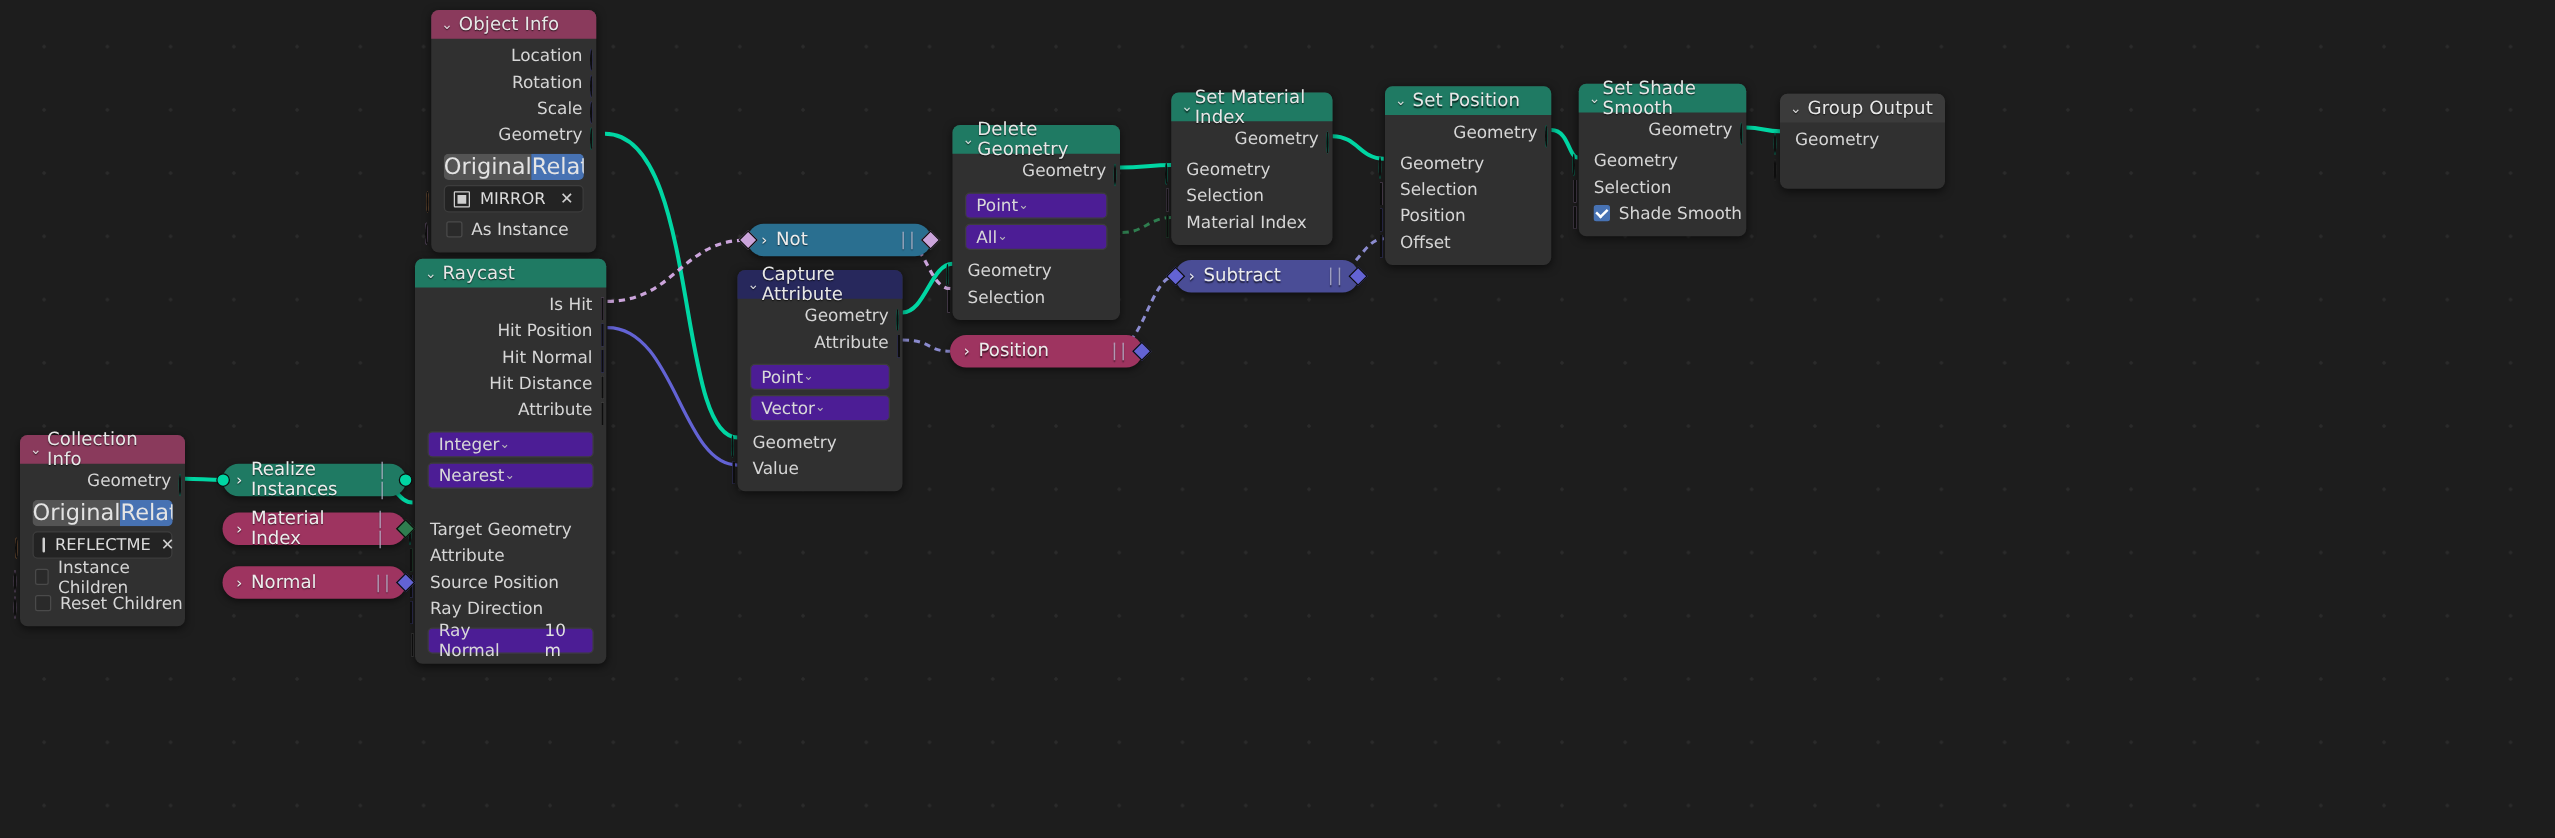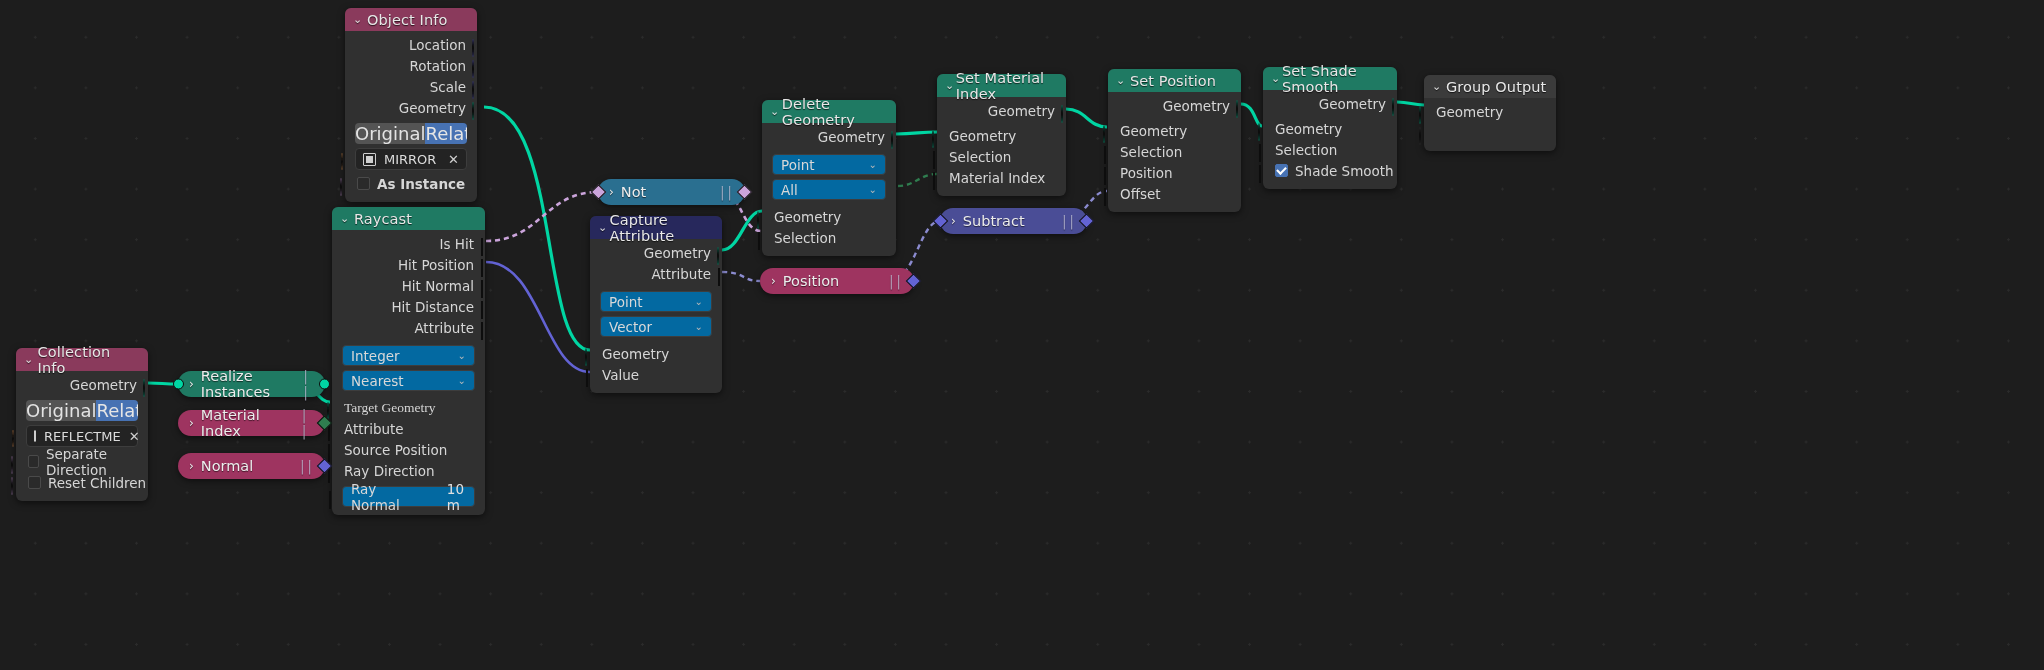--- a/index.html
+++ b/index.html
@@ -37,23 +37,23 @@
              transform:rotate(45deg);margin:0.5px;}
   .c-geo{background:#00d6a3;}
   .c-vec{background:#6363d4;}
   .c-bool{background:#cba4db;}
   .c-float{background:#9a9a9a;}
   .c-int{background:#2f7d4f;}
   .c-obj{background:#ed9e5c;}
   .c-coll{background:#f5a15d;}
   .c-purple{background:#cf9fe0;}
 
-  .widget{margin:4px 10px 0 10px;height:21px;border-radius:4px;background:#0369a1;
+  .widget{margin:4px 10px 0 10px;height:21px;border-radius:4px;background:#4c1d95;
           border:1px solid #3d3d3d;display:flex;align-items:center;padding:0 8px;
-          font-size:13.5px;color:#d8d8d8;box-sizing:border-box;justify-content:space-between;gap:31px;}
+          font-size:13.5px;color:#d8d8d8;box-sizing:border-box;}
   .widget .cv{font-size:10px;color:#b9b9b9;}
   .toggle-pair{margin:5px 10px 3px 10px;height:21px;display:flex;border-radius:4px;overflow:hidden;}
   .toggle-pair div{flex:1;display:flex;align-items:center;justify-content:center;
                    font-size:18px;color:#e3e3e3;background:#545454;}
   .toggle-pair div.active{background:#4772b3;color:#e5e5e5;}
   .objfield{margin:4px 10px 0 10px;height:22px;border-radius:4px;background:#232323;
             border:1px solid #3d3d3d;display:flex;align-items:center;gap:8px;padding:0 7px;
             font-size:13px;color:#dcdcdc;box-sizing:border-box;}
   .objfield .x{margin-left:auto;font-size:13px;color:#cfcfcf;}
   .oicon{width:13px;height:13px;border:1.4px solid #cfcfcf;border-radius:1px;
@@ -154,21 +154,21 @@
       <div class="toggle-pair">
         <div>Original</div>
         <div class="active">Relative</div>
       </div>
       <div class="objfield" style="position:relative;">
         <span class="sock left" style="left:-15px;"><span class="dot c-obj"></span></span>
         <span class="oicon"></span>
         <span>MIRROR</span>
         <span class="x">✕</span>
       </div>
-      <div class="chk-row" style="margin-top:3px;font-weight:bold;">
+      <div class="chk-row" style="margin-top:3px;">
         <span class="sock left" style="left:-5px;"><span class="dot c-purple"></span></span>
         <span class="chkbox"></span>
         <span>As Instance</span>
       </div>
     </div>
   </div>
 
   <div class="node" style="left:332px;top:207px;width:153px;">
     <div class="node-head head-geo">
       <span class="chev">⌄</span>
@@ -196,21 +196,21 @@
         <span class="sock right"><span class="dia c-float"></span></span>
       </div>
       <div class="widget" style="margin-top:7px;">
         <span>Integer</span>
         <span class="cv">⌄</span>
       </div>
       <div class="widget">
         <span>Nearest</span>
         <span class="cv">⌄</span>
       </div>
-      <div class="row in" style="margin-top:6px;font-family:Liberation Serif, serif;">
+      <div class="row in" style="margin-top:22px;">
         <span class="sock left"><span class="dot c-geo"></span></span>
         <span>Target Geometry</span>
       </div>
       <div class="row in">
         <span class="sock left"><span class="dia c-int"></span></span>
         <span>Attribute</span>
       </div>
       <div class="row in">
         <span class="sock left"><span class="dia c-vec"></span></span>
         <span>Source Position</span>
@@ -243,21 +243,21 @@
       </div>
       <div class="objfield" style="position:relative;">
         <span class="sock left" style="left:-15px;"><span class="dot c-coll"></span></span>
         <span class="cicon"></span>
         <span>REFLECTME</span>
         <span class="x">✕</span>
       </div>
       <div class="chk-row" style="margin-top:4px;">
         <span class="sock left" style="left:-5px;"><span class="dot c-purple"></span></span>
         <span class="chkbox"></span>
-        <span>Separate Direction</span>
+        <span>Instance Children</span>
       </div>
       <div class="chk-row">
         <span class="sock left" style="left:-5px;"><span class="dot c-purple"></span></span>
         <span class="chkbox"></span>
         <span>Reset Children</span>
       </div>
     </div>
   </div>
 
   <div class="node" style="left:590px;top:216px;width:132px;">

